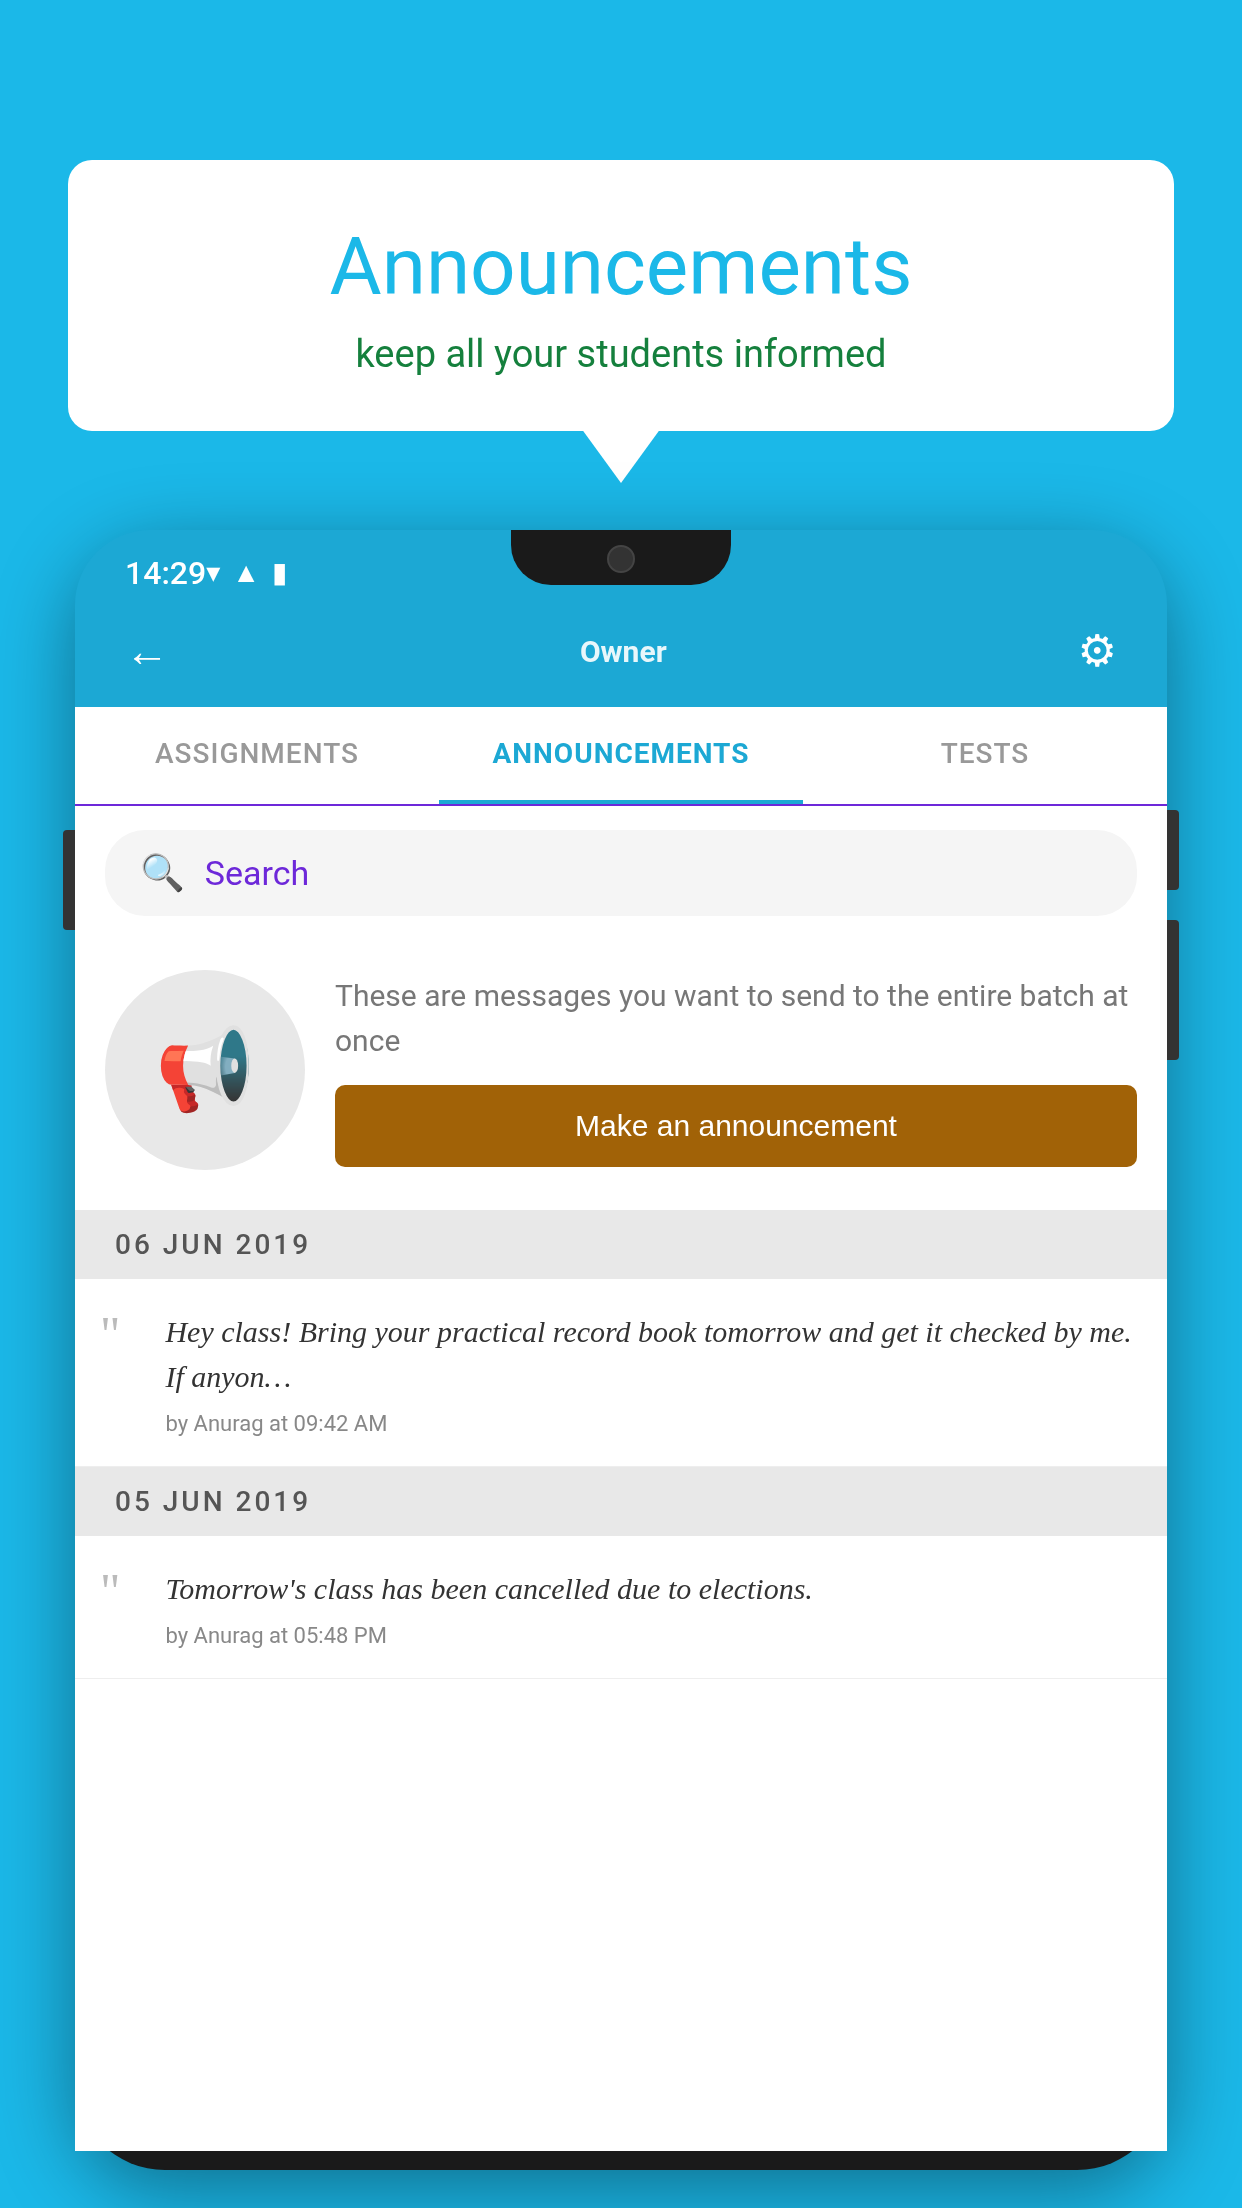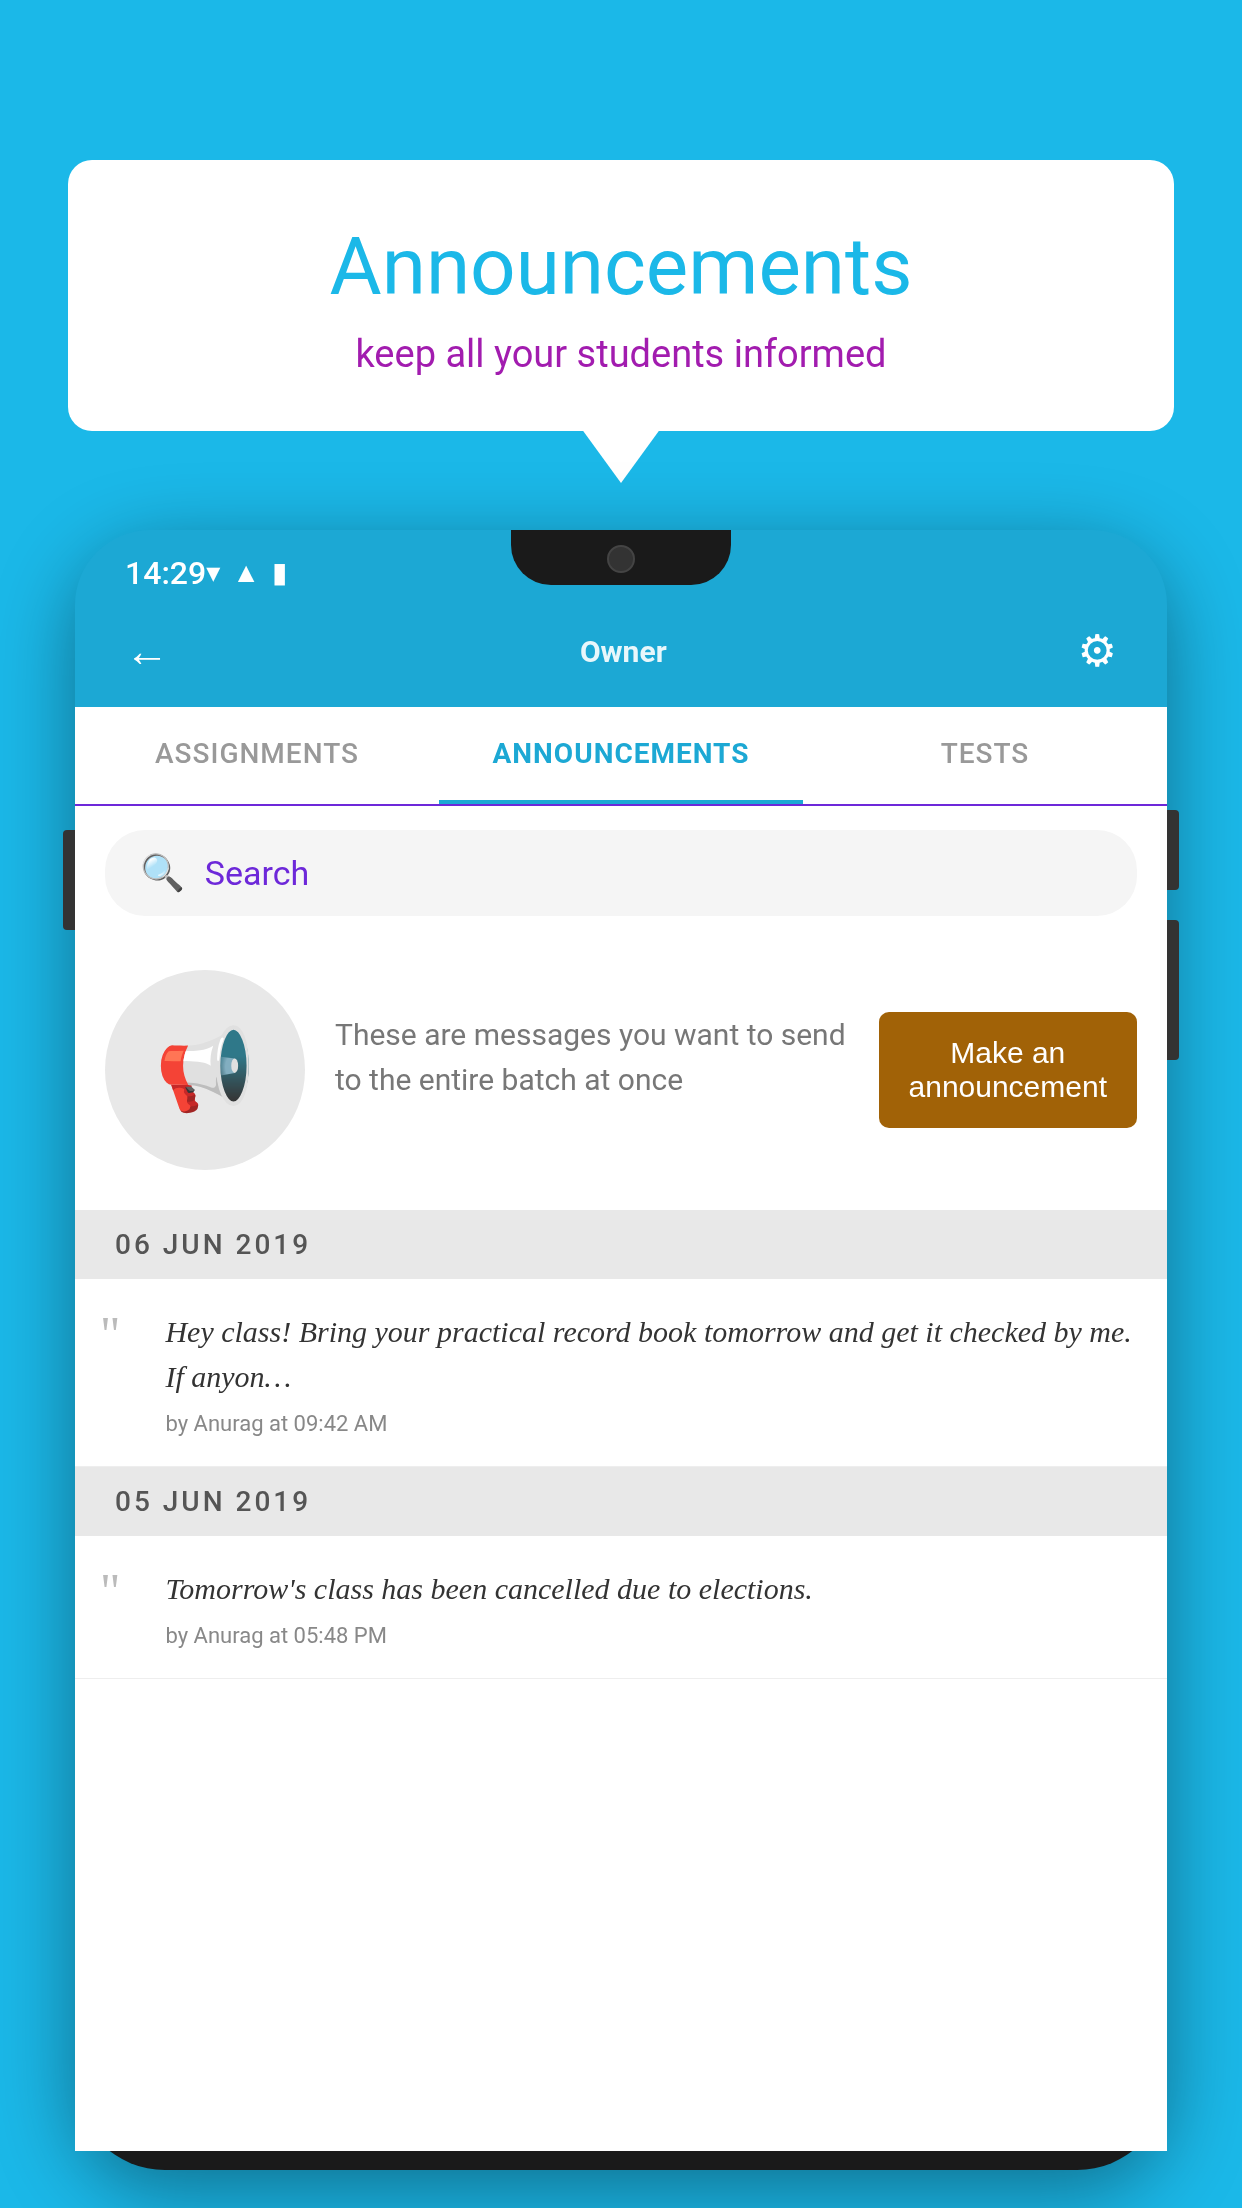--- a/index.html
+++ b/index.html
@@ -30,21 +30,21 @@
     }
 
     .speech-bubble-title {
       color: #1BB8E8;
       font-size: 80px;
       font-weight: 400;
       margin-bottom: 18px;
     }
 
     .speech-bubble-subtitle {
-      color: #a21caf;
+      color: #15803d;
       font-size: 38px;
       font-weight: 400;
     }
 
     .speech-bubble::after {
       content: '';
       position: absolute;
       bottom: -52px;
       left: 50%;
       transform: translateX(-50%);
@@ -237,21 +237,21 @@
       justify-content: center;
     }
 
     .megaphone-icon {
       font-size: 80px;
       color: #6a7fa8;
     }
 
     .intro-right {
       display: flex;
-      flex-direction: row;
+      flex-direction: column;
       gap: 22px;
     }
 
     .intro-text {
       color: #777;
       font-size: 30px;
       line-height: 1.5;
     }
 
     .make-announcement-btn {

